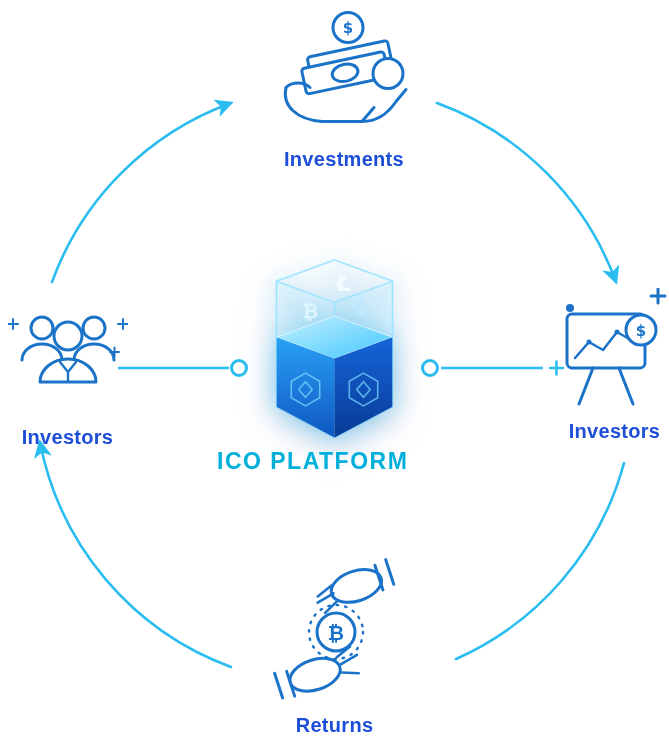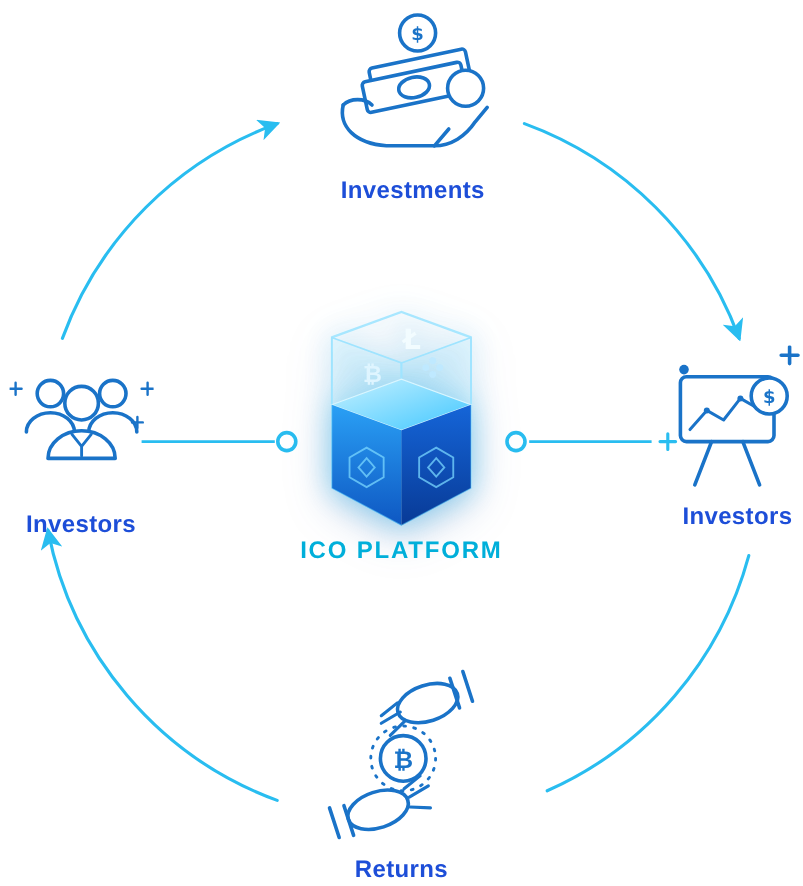--- a/index.html
+++ b/index.html
@@ -7,22 +7,22 @@
     position:relative;width:669px;height:738px;background:#ffffff;
     font-family:"Liberation Sans",sans-serif;overflow:hidden;
   }
   .overlay{position:absolute;left:0;top:0;z-index:1;}
   .node{position:absolute;z-index:2;display:flex;flex-direction:column;align-items:center;}
   .node-label{
     font-weight:bold;font-size:20px;color:#1d4ed8;text-align:right;
     letter-spacing:.3px;white-space:nowrap;
   }
   .center-title{
-    position:absolute;z-index:2;font-weight:bold;font-size:20px;color:#00afda;
-    letter-spacing:1.5px;text-align:center;white-space:nowrap;
+    position:absolute;z-index:2;font-weight:bold;font-size:23px;color:#00afda;
+    letter-spacing:1.5px;text-align:left;white-space:nowrap;
   }
   .cube-wrap{position:absolute;z-index:2;}
   .cube-wrap svg{filter:drop-shadow(0 0 12px rgba(41,189,240,.45)) drop-shadow(0 8px 16px rgba(13,71,161,.25));}
   svg{display:block;}
   svg text{font-family:"DejaVu Sans","Liberation Sans",sans-serif;}
 </style>
 </head>
 <body>
 
 <div class="canvas">

